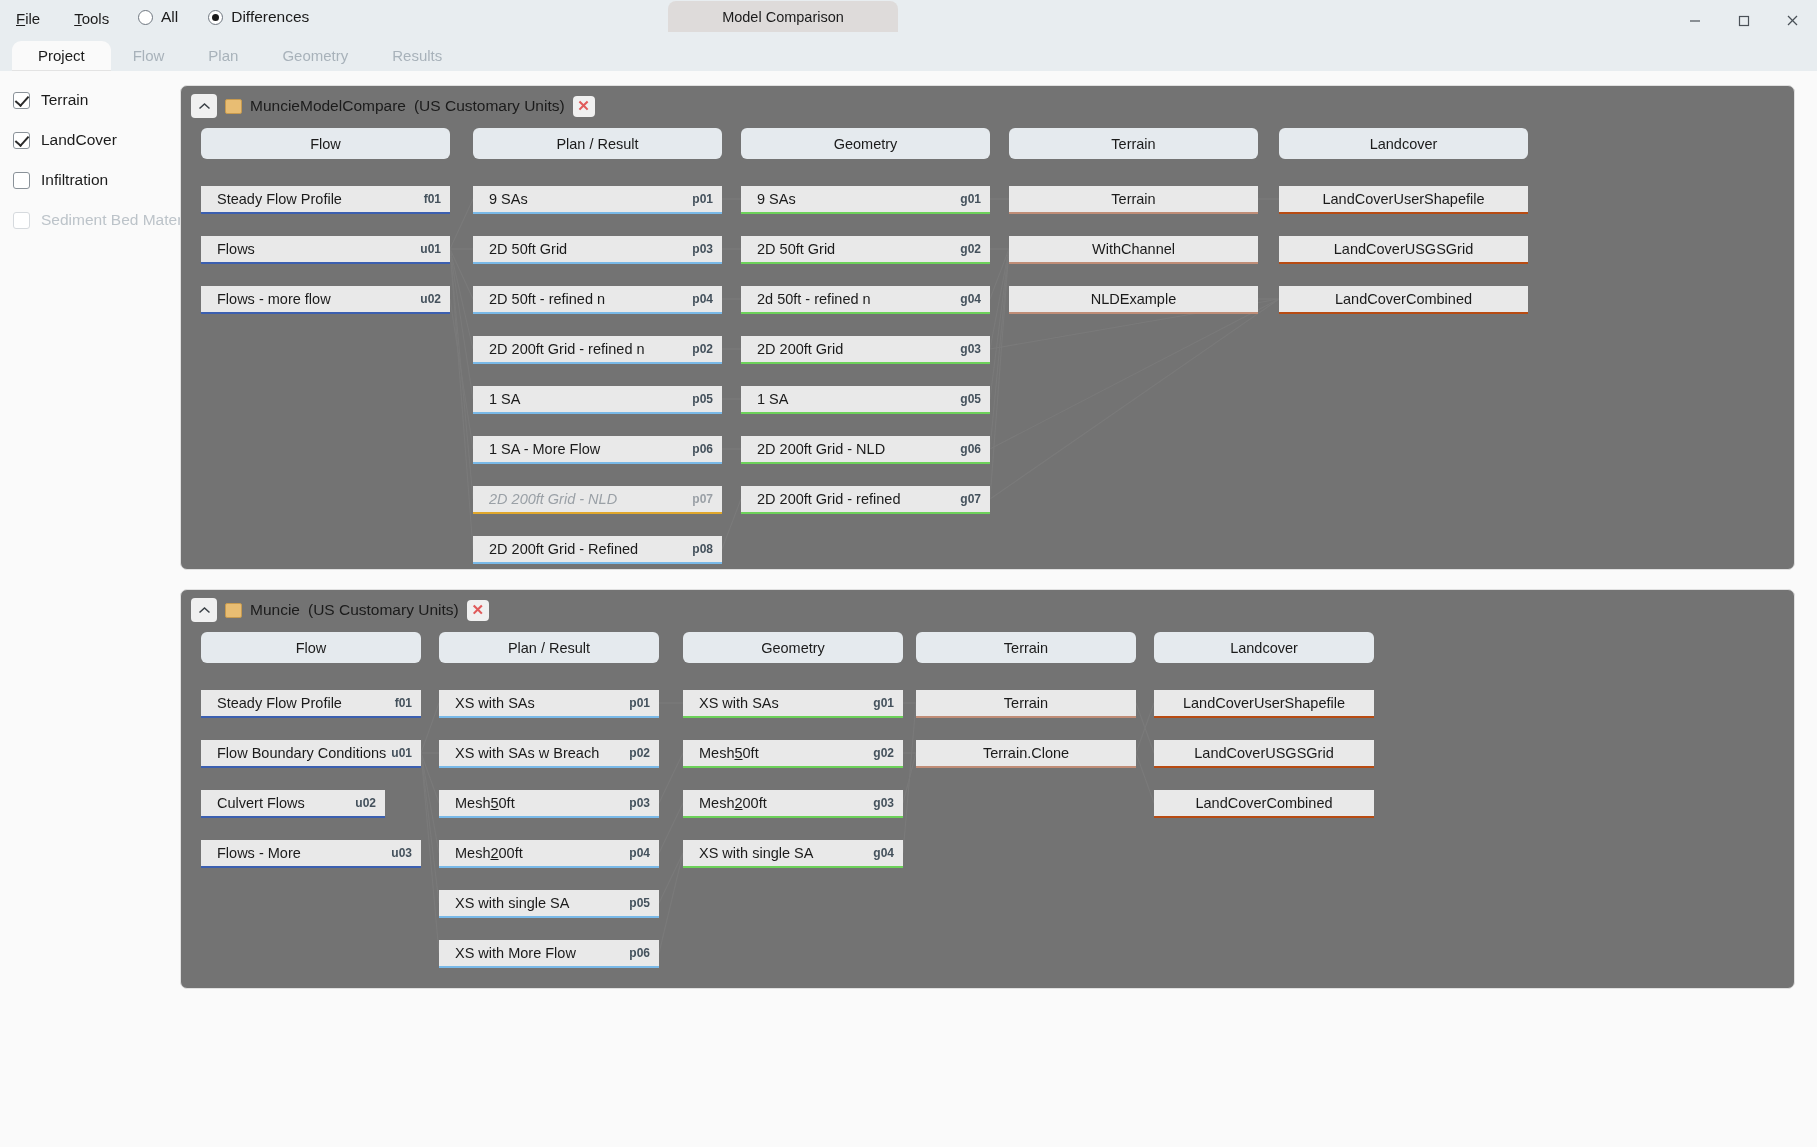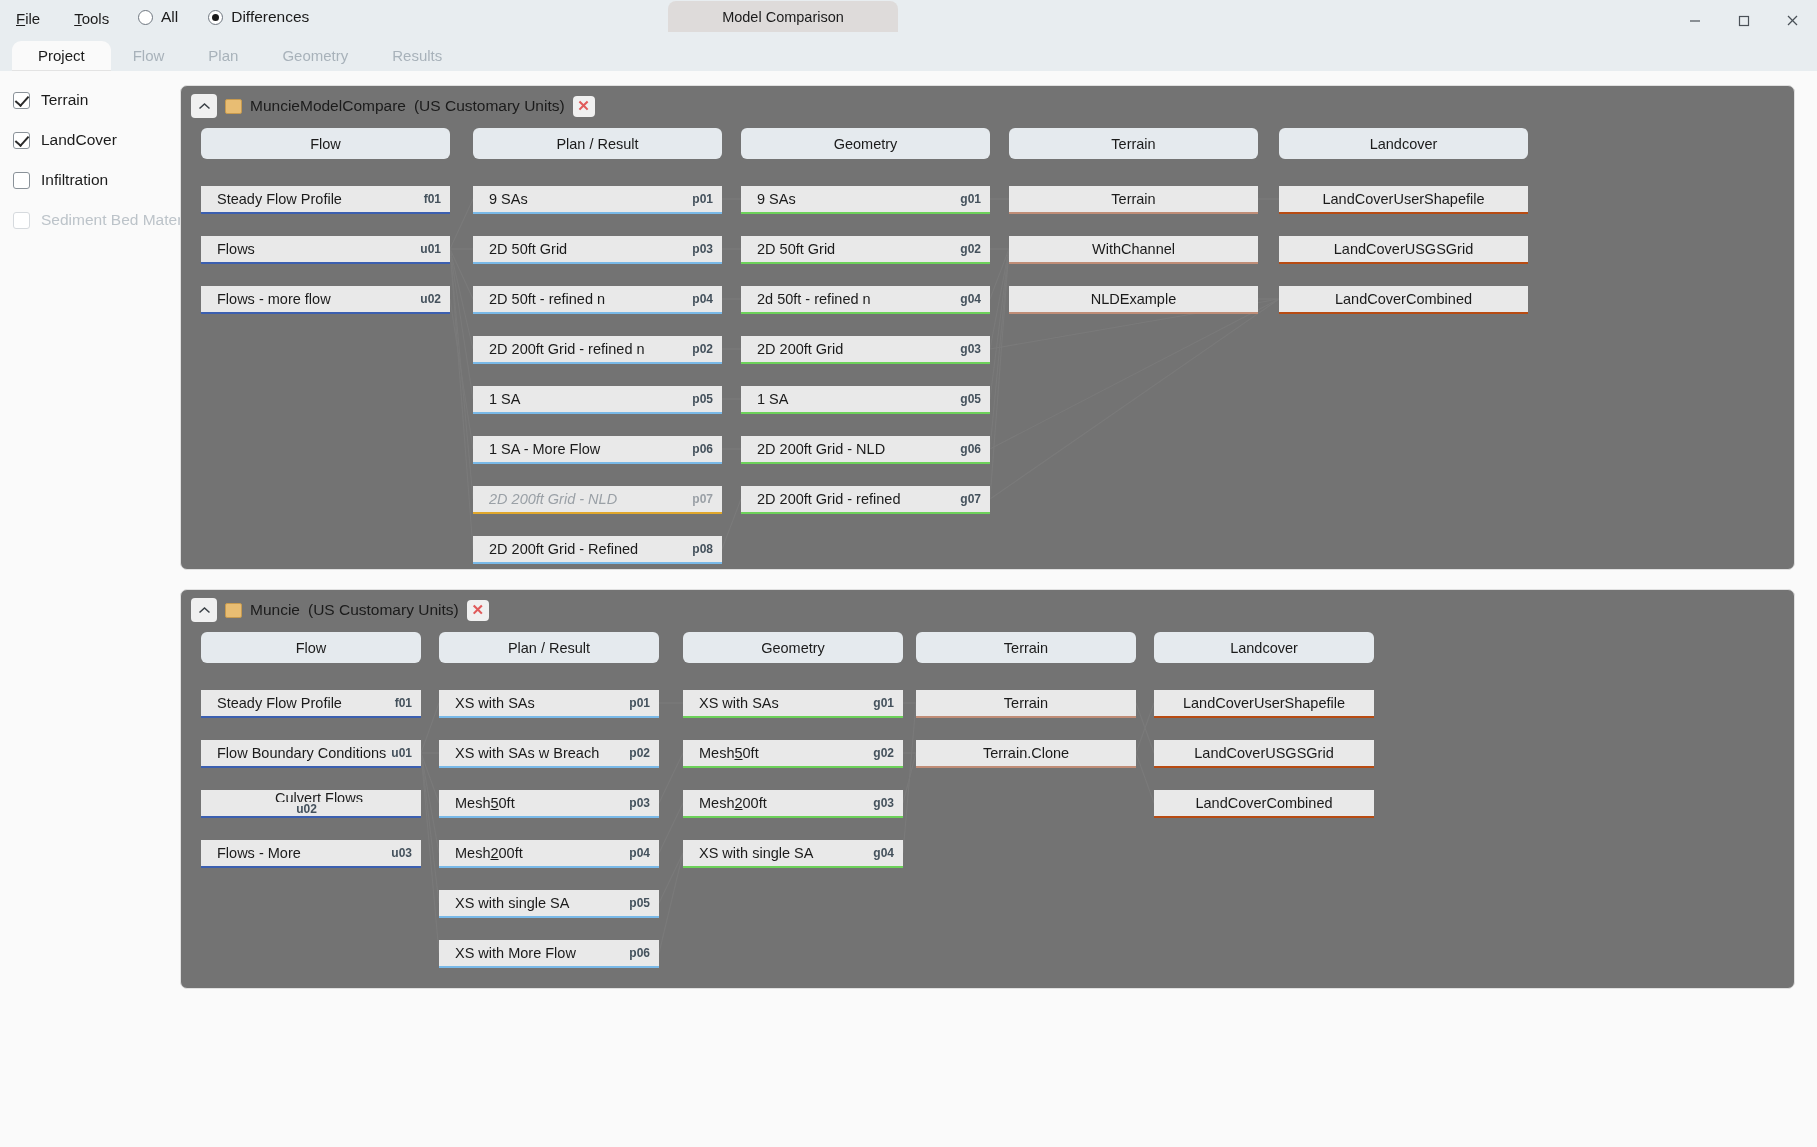--- a/index.html
+++ b/index.html
@@ -351,21 +351,21 @@
           <div class="node" style="left: 20px; top: 100px; width: 220px;">
             <span class="lbl">Steady Flow Profile</span>
             <span class="id">f01</span>
             <span class="ul" style="background: rgb(59, 95, 176);"></span>
           </div>
           <div class="node" style="left: 20px; top: 150px; width: 220px;">
             <span class="lbl">Flow Boundary Conditions</span>
             <span class="id">u01</span>
             <span class="ul" style="background: rgb(59, 95, 176);"></span>
           </div>
-          <div class="node" style="left: 20px; top: 200px; width: 220px; flex-direction: column;">
+          <div class="node" style="left: 20px; top: 200px; width: 184px;">
             <span class="lbl">Culvert Flows</span>
             <span class="id">u02</span>
             <span class="ul" style="background: rgb(59, 95, 176);"></span>
           </div>
           <div class="node" style="left: 20px; top: 250px; width: 220px;">
             <span class="lbl">Flows - More</span>
             <span class="id">u03</span>
             <span class="ul" style="background: rgb(59, 95, 176);"></span>
           </div>
           <div class="node" style="left: 258px; top: 100px; width: 220px;">

